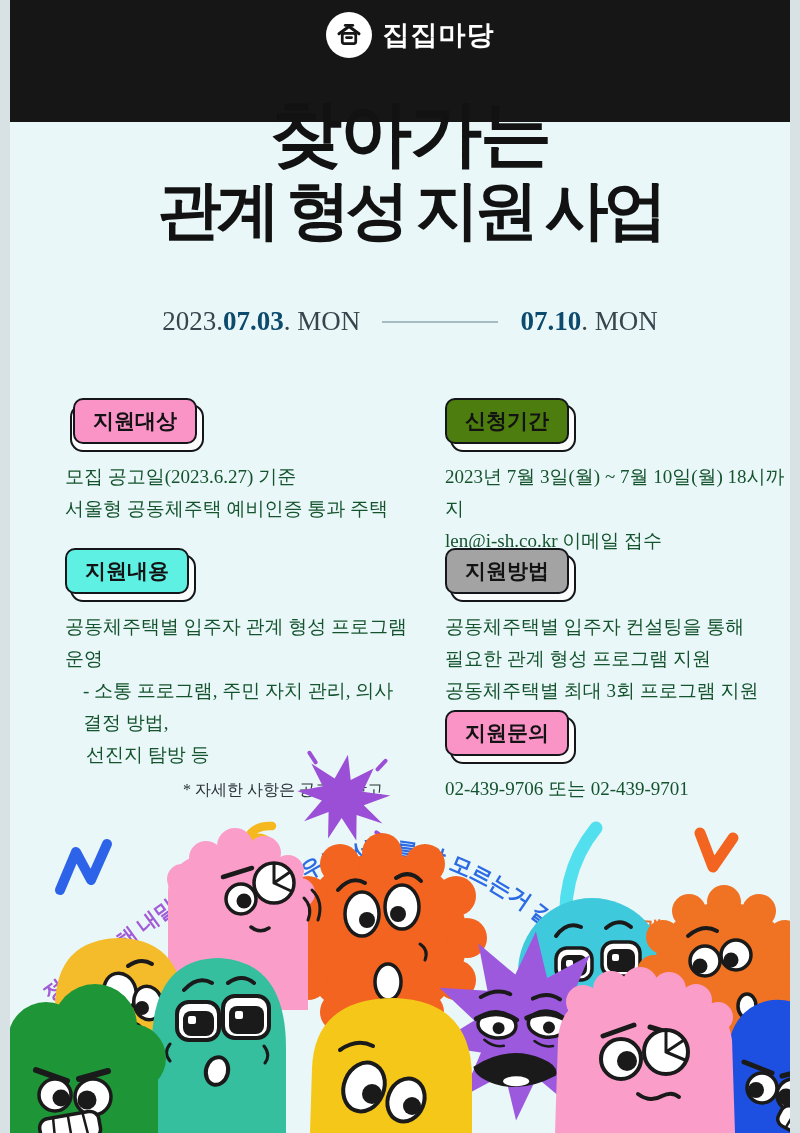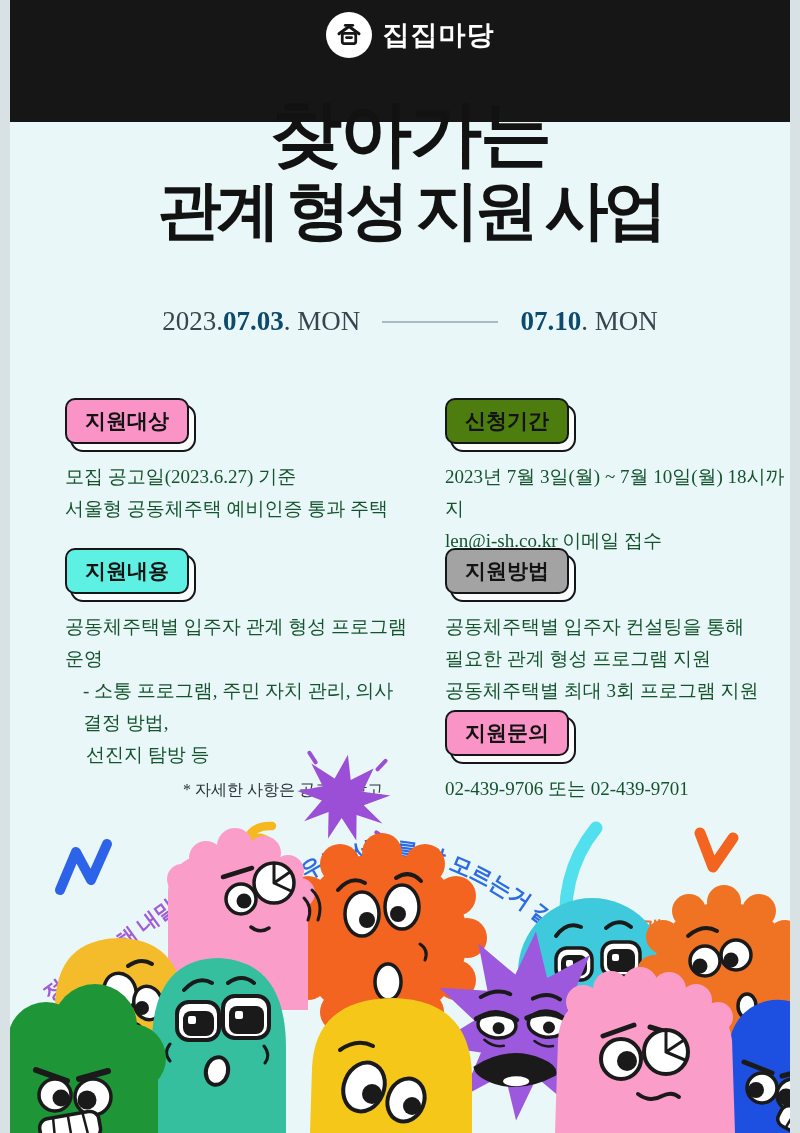--- a/index.html
+++ b/index.html
@@ -65,21 +65,21 @@
   <div class="dates">
     <span>2023.</span>
       <b>07.03</b>
       <span>. MON</span>
     <span class="rule"></span>
     <b>07.10</b>
       <span>. MON</span>
   </div>
 
   <div class="section" id="sec-target">
-    <span class="badge"><span class="back"></span><span class="front" style="background-color: rgb(250, 147, 198);">지원대상</span></span>
+    <span class="badge"><span class="back"></span><span class="front" style="background-color: rgb(250, 147, 198); margin-left: 8px;">지원대상</span></span>
     <div class="sec-text">
       <div>모집 공고일(2023.6.27) 기준</div>
       <div>서울형 공동체주택 예비인증 통과 주택</div>
     </div>
   </div>
 
   <div class="section" id="sec-period">
     <span class="badge"><span class="back"></span><span class="front" style="background-color: #4d7c0f;">신청기간</span></span>
     <div class="sec-text">
       <div>2023년 7월 3일(월) ~ 7월 10일(월) 18시까지</div>

